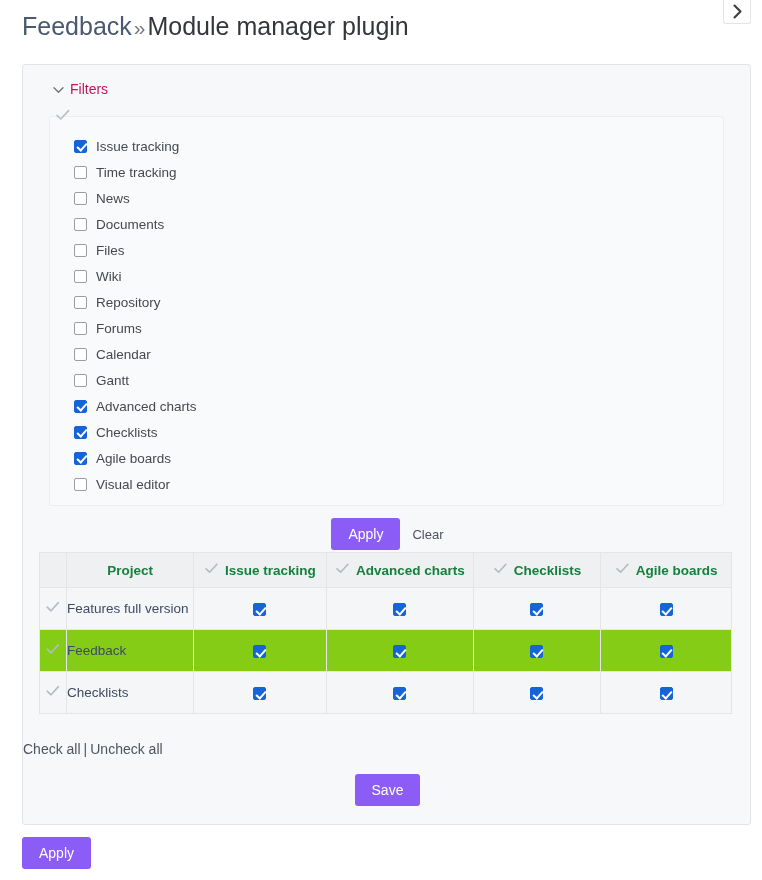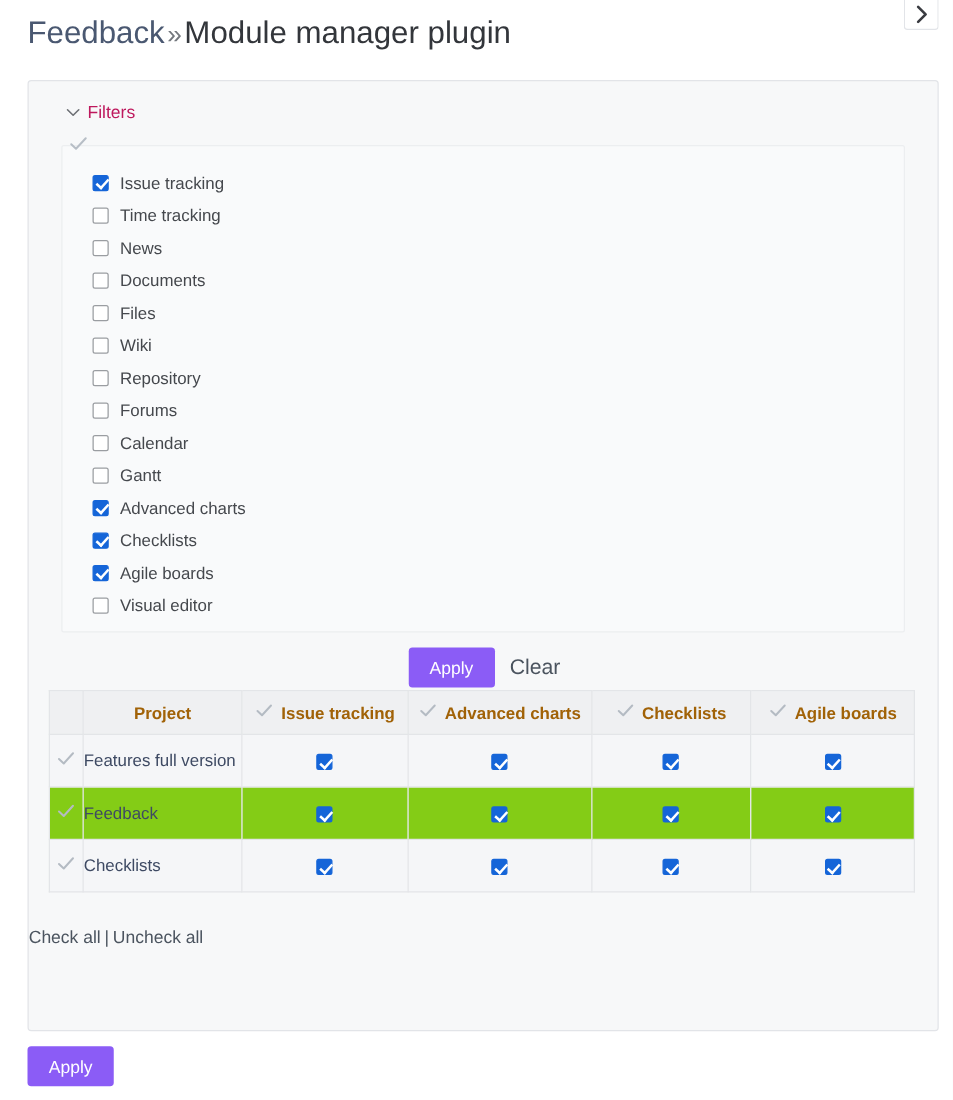--- a/index.html
+++ b/index.html
@@ -98,38 +98,38 @@
     display: flex; align-items: center; justify-content: center; gap: 12px;
   }
   .btn-primary {
     background: #8b5cf6; color: #ffffff;
     border: none; border-radius: 3px;
     font-size: 14px; font-family: inherit;
     padding: 9px 17px; cursor: pointer;
     line-height: 1;
   }
   .link-plain {
-    font-size: 17px; color: #4b545f; cursor: pointer; text-decoration: none;
+    font-size: 13px; color: #4b545f; cursor: pointer; text-decoration: none;
   }
 
   
   .mm-table {
     position: absolute; left: 16px; top: 487px;
     width: 693px;
     border-collapse: collapse;
     font-size: 13.5px;
   }
   .mm-table th, .mm-table td {
     border: 1px solid #e3e5e8;
     padding: 0;
   }
   .mm-table thead th {
     background: #eff0f2;
     height: 35px;
-    color: #a16207;
+    color: #15803d;
     font-weight: bold;
     font-size: 13.5px;
     text-align: center;
     padding: 0 8px;
     white-space: nowrap;
   }
   .mm-table thead th.col-tick { width: 30px; padding: 0; }
   .mm-table thead th.col-project { width: 146px; }
   .mm-table thead th.col-mod { width: 134px; }
   .th-inner { display: flex; align-items: center; justify-content: center; gap: 6px; }
@@ -410,20 +410,23 @@
           </td>
         </tr>
 
       </tbody>
     </table>
 
     <div class="checkall-row">
       <a>Check all</a><span class="bar">|</span><a>Uncheck all</a>
     </div>
 
+    <div class="save-row">
+      <button class="btn-primary">Save</button>
+    </div>
 
   </div>
 
   <div class="bottom-apply">
     <button class="btn-primary">Apply</button>
   </div>
 
 </div>
 
 </body></html>

